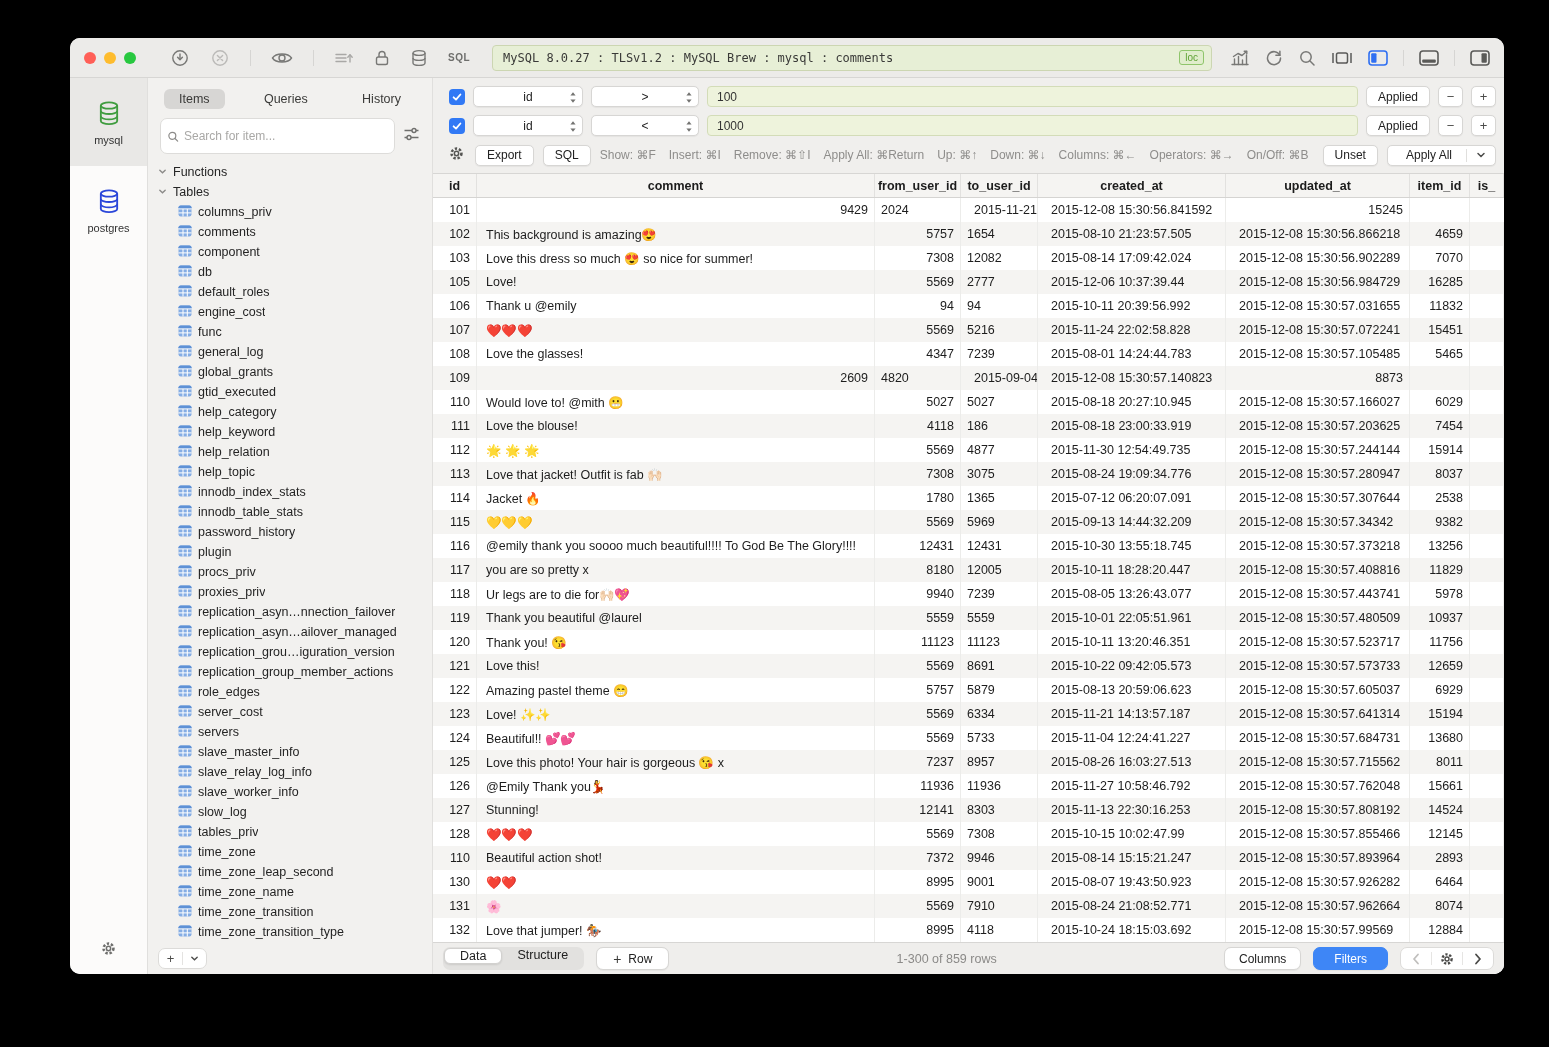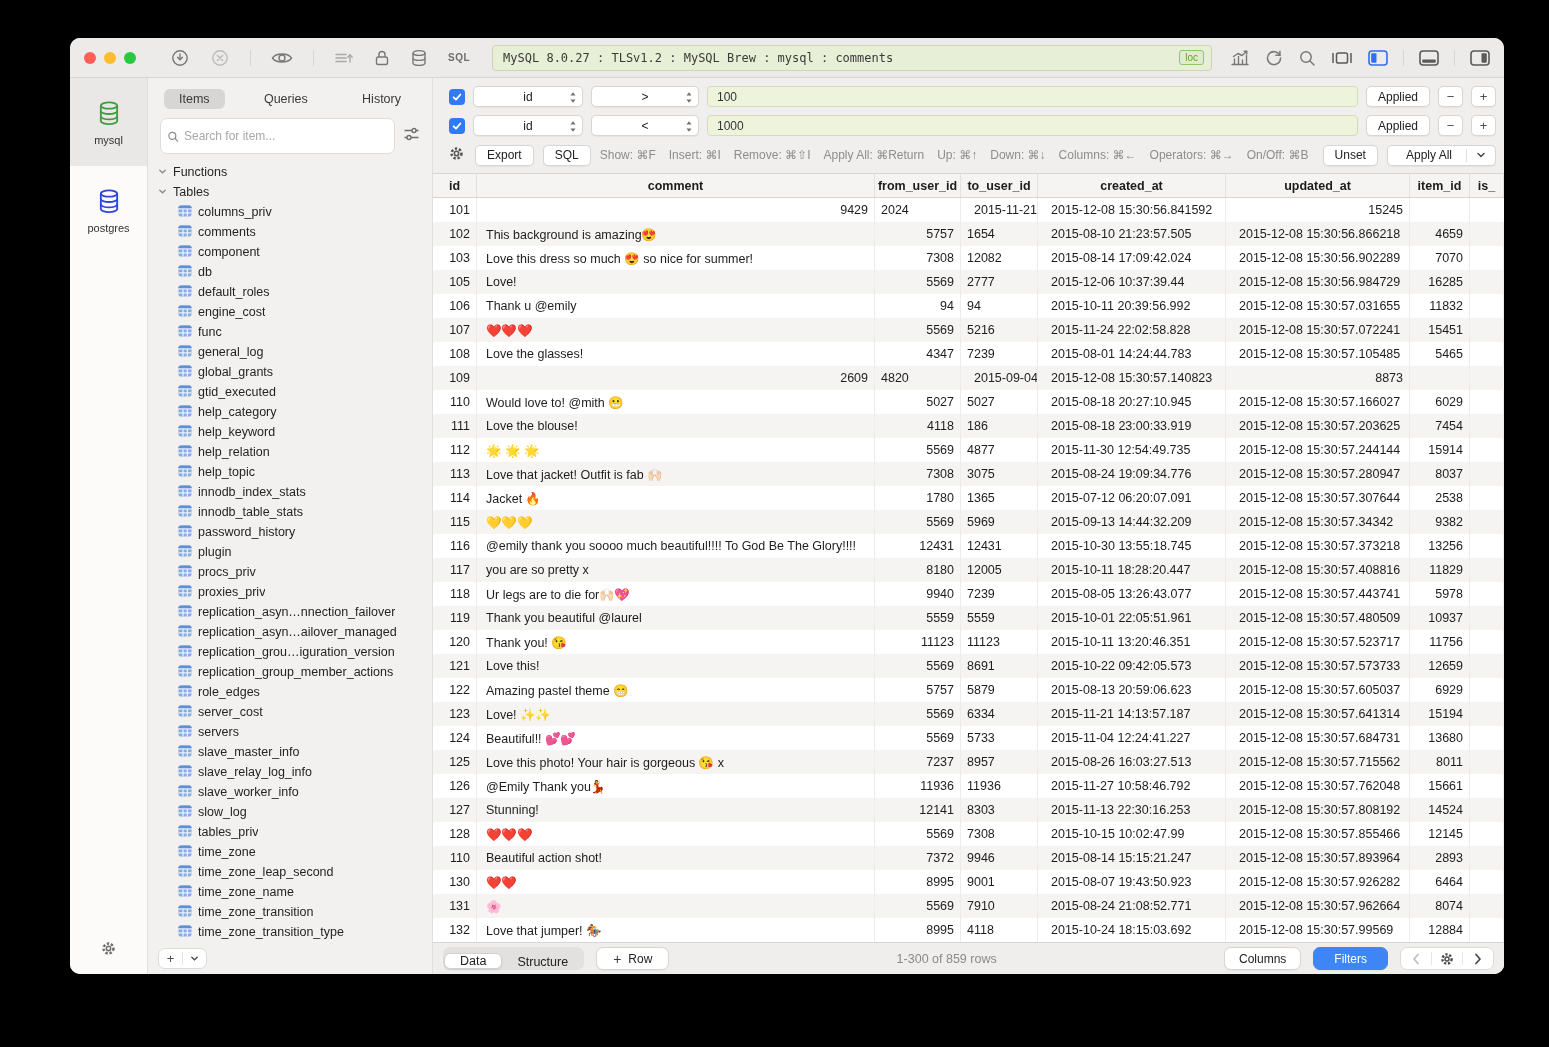--- a/index.html
+++ b/index.html
@@ -75,21 +75,21 @@
   .grid-rows{flex:1;overflow:hidden;background:#fff}
   .grid-row{height:24px;display:grid;grid-template-columns:44px 398px 86px 77px 188px 184px 60px minmax(0,1fr);font-size:12.5px;color:#1d1d1d}
   .grid-row:nth-child(even){background:#f5f4f2}
   .cell{display:flex;align-items:center;border-right:1px solid #ececea;overflow:hidden;white-space:nowrap;padding:0 6px}
   .cell.r{justify-content:flex-end}
   .cell.c1{padding-left:9px}
   .cell.c4,.cell.c5{padding-left:13px}
 
   
   .footer{flex:0 0 32px;background:#efeeec;border-top:1px solid #d7d6d4;display:flex;align-items:center;padding:0 10px;gap:12px}
-  .segment{display:flex;background:#e2e1df;border-radius:7px;height:23px;padding:1px;align-items:flex-end}
+  .segment{display:flex;background:#e2e1df;border-radius:7px;height:23px;padding:1px;align-items:flex-start}
   .seg{padding:0 15px;display:flex;align-items:center;font-size:12.5px;color:#222;border-radius:6px}
   .seg.active{background:#fff;border:1px solid #d2d1cf;box-shadow:0 1px 2px rgba(0,0,0,.1)}
   .add-row{height:23px;border-radius:7px;gap:7px;padding:0 16px}
   .row-count{flex:1;text-align:center;color:#8b8a88;font-size:12.5px}
   .filters-btn{background:#3e86f6;border-color:#3e86f6;color:#fff;height:23px;border-radius:7px;padding:0 20px}
   .columns-btn{height:23px;border-radius:7px;padding:0 14px}
   .nav-group{display:flex;align-items:stretch;background:#fff;border:1px solid #dcdbd9;border-radius:7px;height:23px;overflow:hidden}
   .nav-group .ng{width:30px;display:flex;align-items:center;justify-content:center}
   .ng-sep{width:1px;background:#e6e5e3;margin:4px 0}
 </style>

